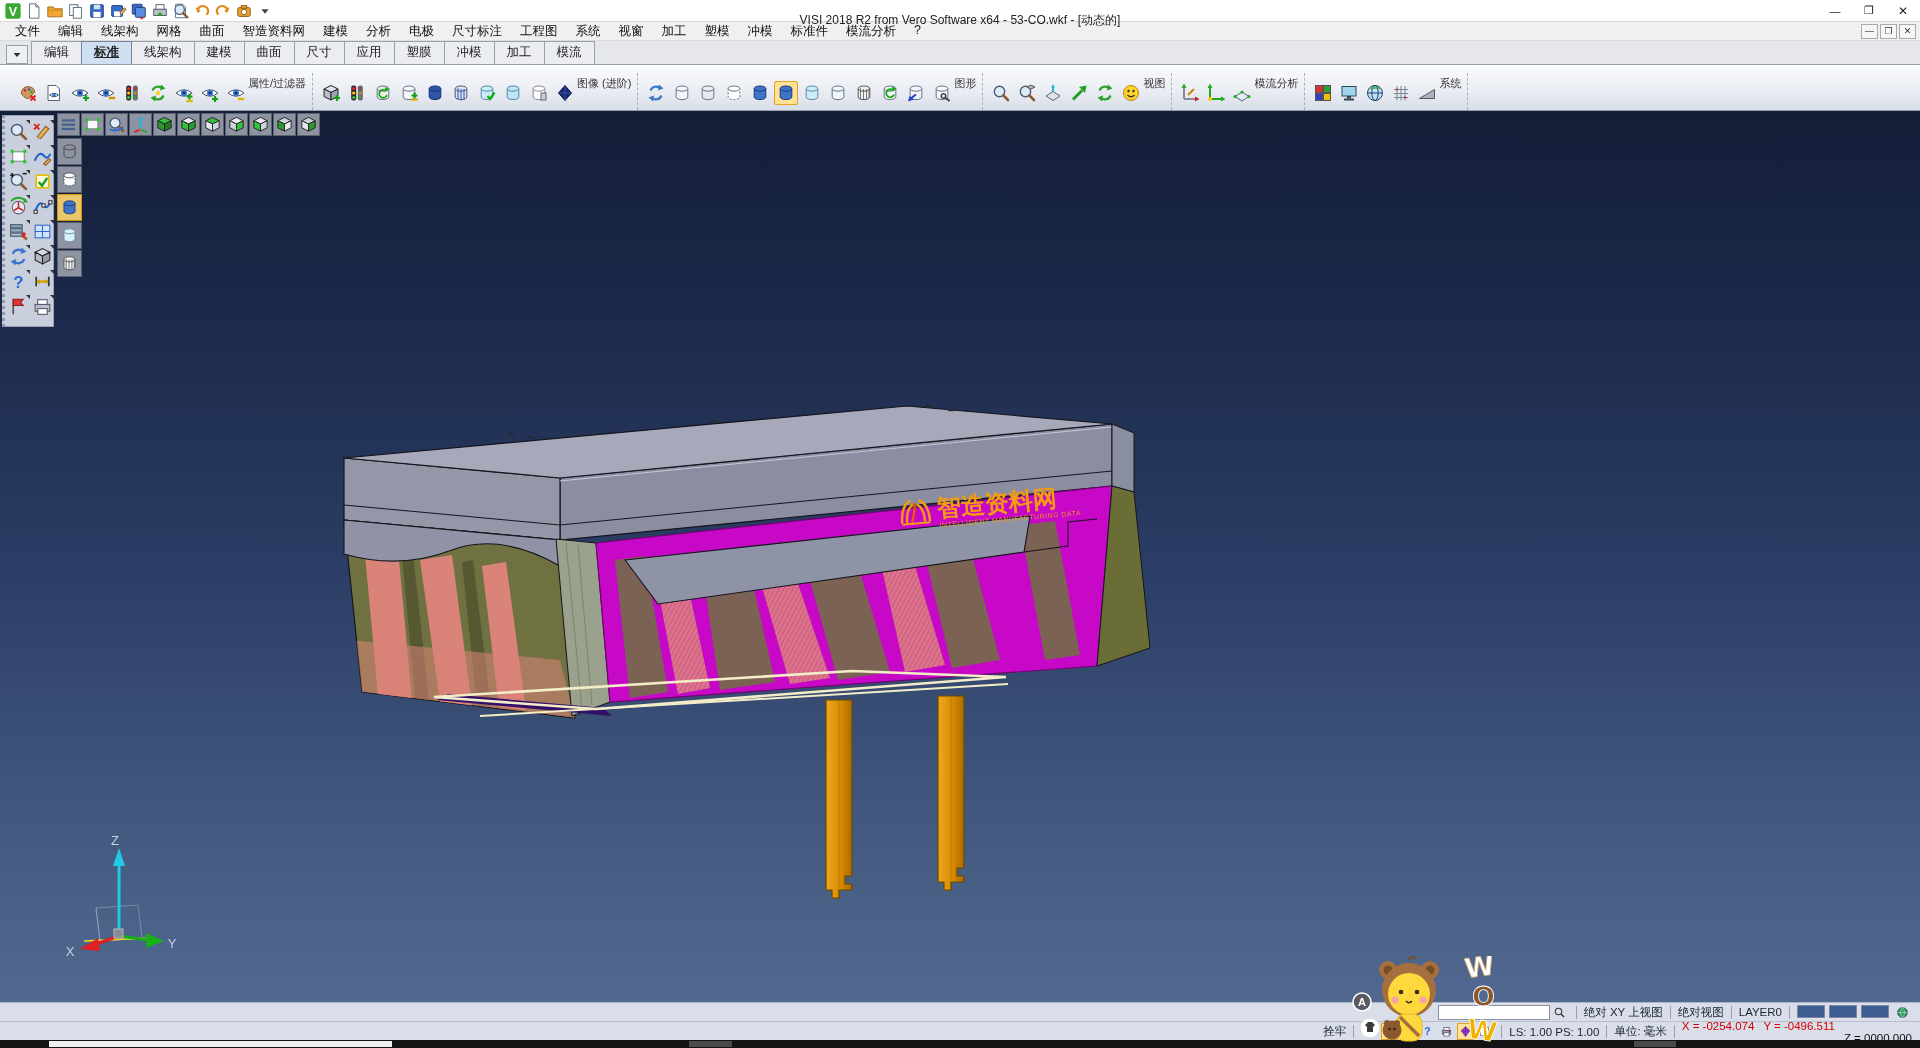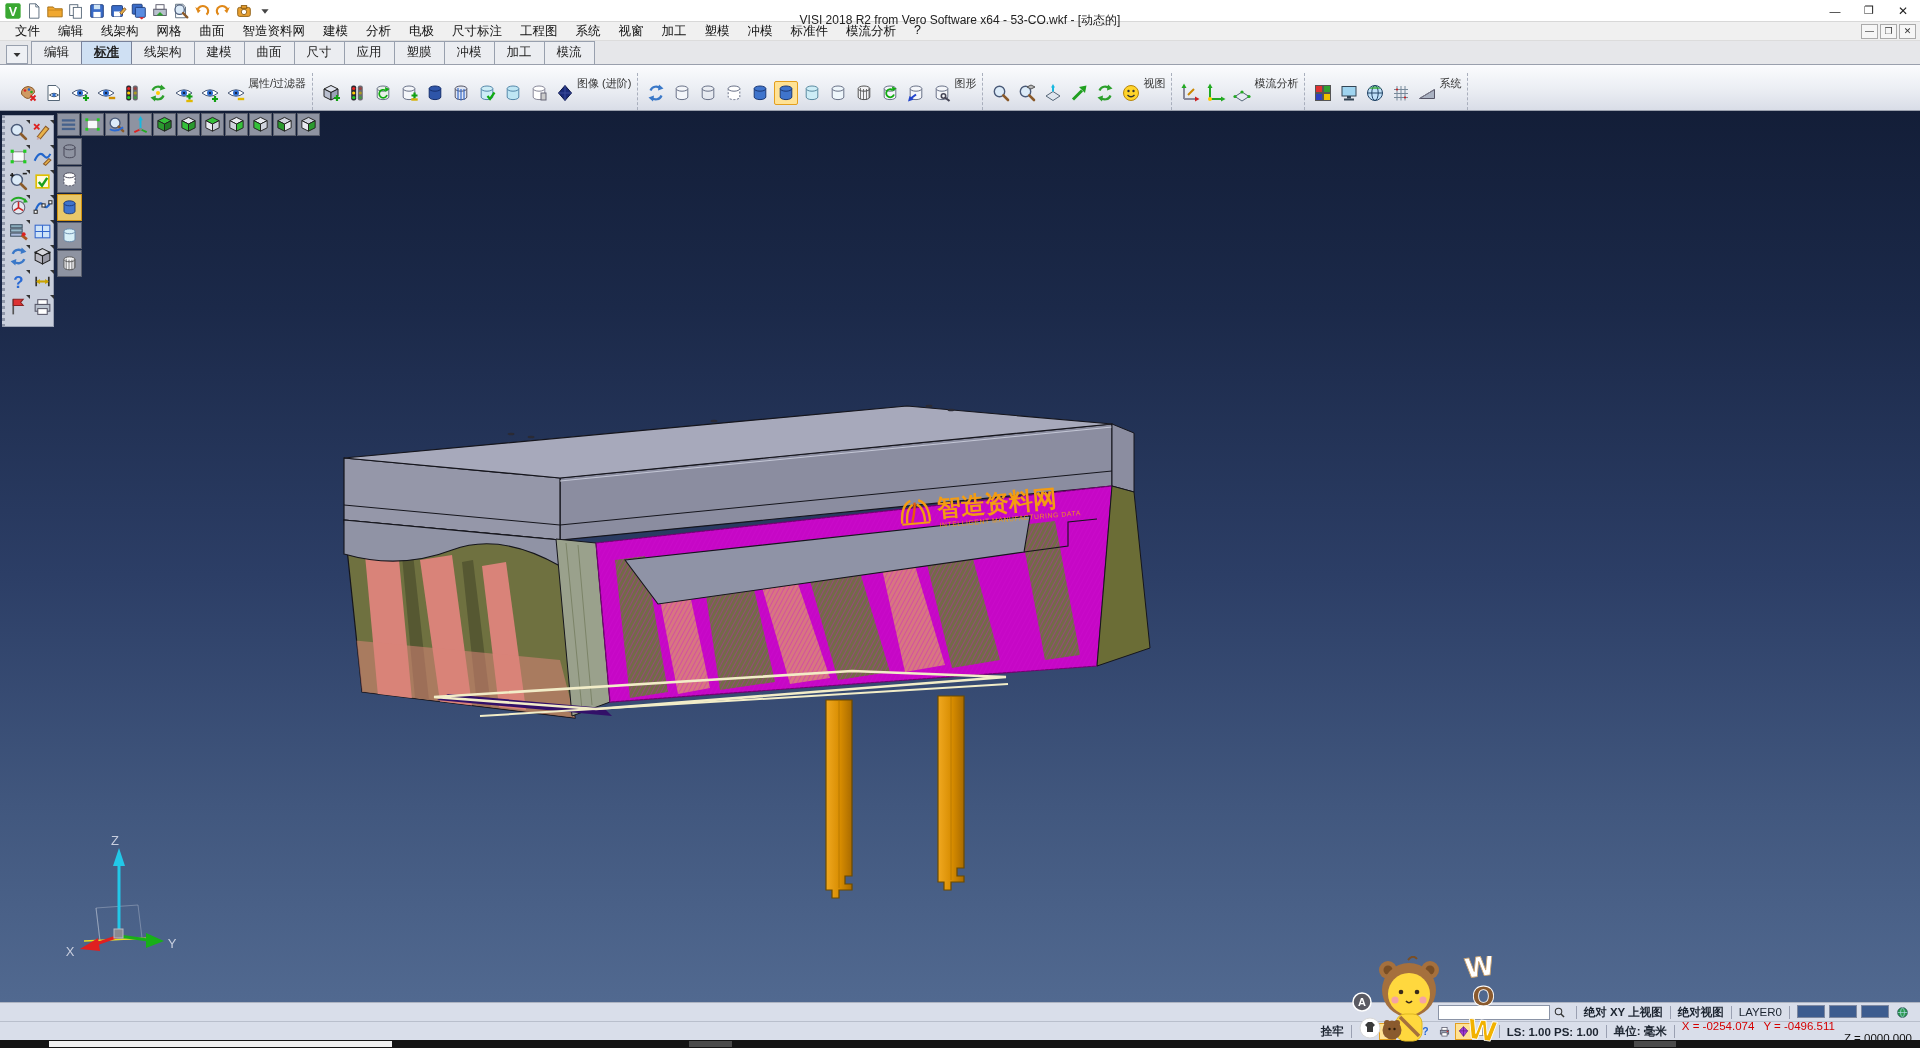--- a/index.html
+++ b/index.html
@@ -47,21 +47,21 @@
   .rbtn.sel { background:#e8c86a; border-color:#d29312; }
   .dock { position:absolute; left:2px; top:4px; width:52px; background:#c9cfdc; border:1px solid #9aa2b4; border-left:3px dotted #8f97a9; padding:4px 1px 8px 2px; display:grid; grid-template-columns:23px 23px; gap:2px 1px; }
   .dcell { position:relative; width:23px; height:23px; padding:1px; }
   .dcell .dd { position:absolute; right:0; top:0; width:0; height:0; border-left:4px solid transparent; border-top:4px solid #333; }
 
   
   .statusbar { height:38px; background:#d9deea; border-top:1px solid #aeb4c2; font-size:11.5px; color:#1c2430; }
   .srow { height:19px; display:flex; align-items:center; justify-content:flex-end; padding-right:8px; }
   .srow.r1 { border-bottom:1px solid #b9bfcc; }
   .ssep { width:1px; height:13px; background:#9aa0b2; margin:0 7px; }
-  .sitem { white-space:nowrap;font-weight:bold; }
+  .sitem { white-space:nowrap; }
   .layer { font-weight:normal; }
   .searchbox { width:112px; height:15px; border:1px solid #8a93a6; background:#fff; font-size:11px; padding:0 3px; }
   .sic { width:17px; height:17px; display:inline-block; margin:0 1px; padding:1px; border:1px solid transparent; }
   .sic.sel { background:#ffe295; border-color:#e39f1f; }
   .swatch { width:28px; height:13px; display:inline-block; margin-right:4px; border:1px solid #7e88a0; }
   .coords { display:flex; gap:9px; }
   .coords .red { color:#d40000; }
   .coords .blk { color:#101010;margin-top:12px; }
 
   

